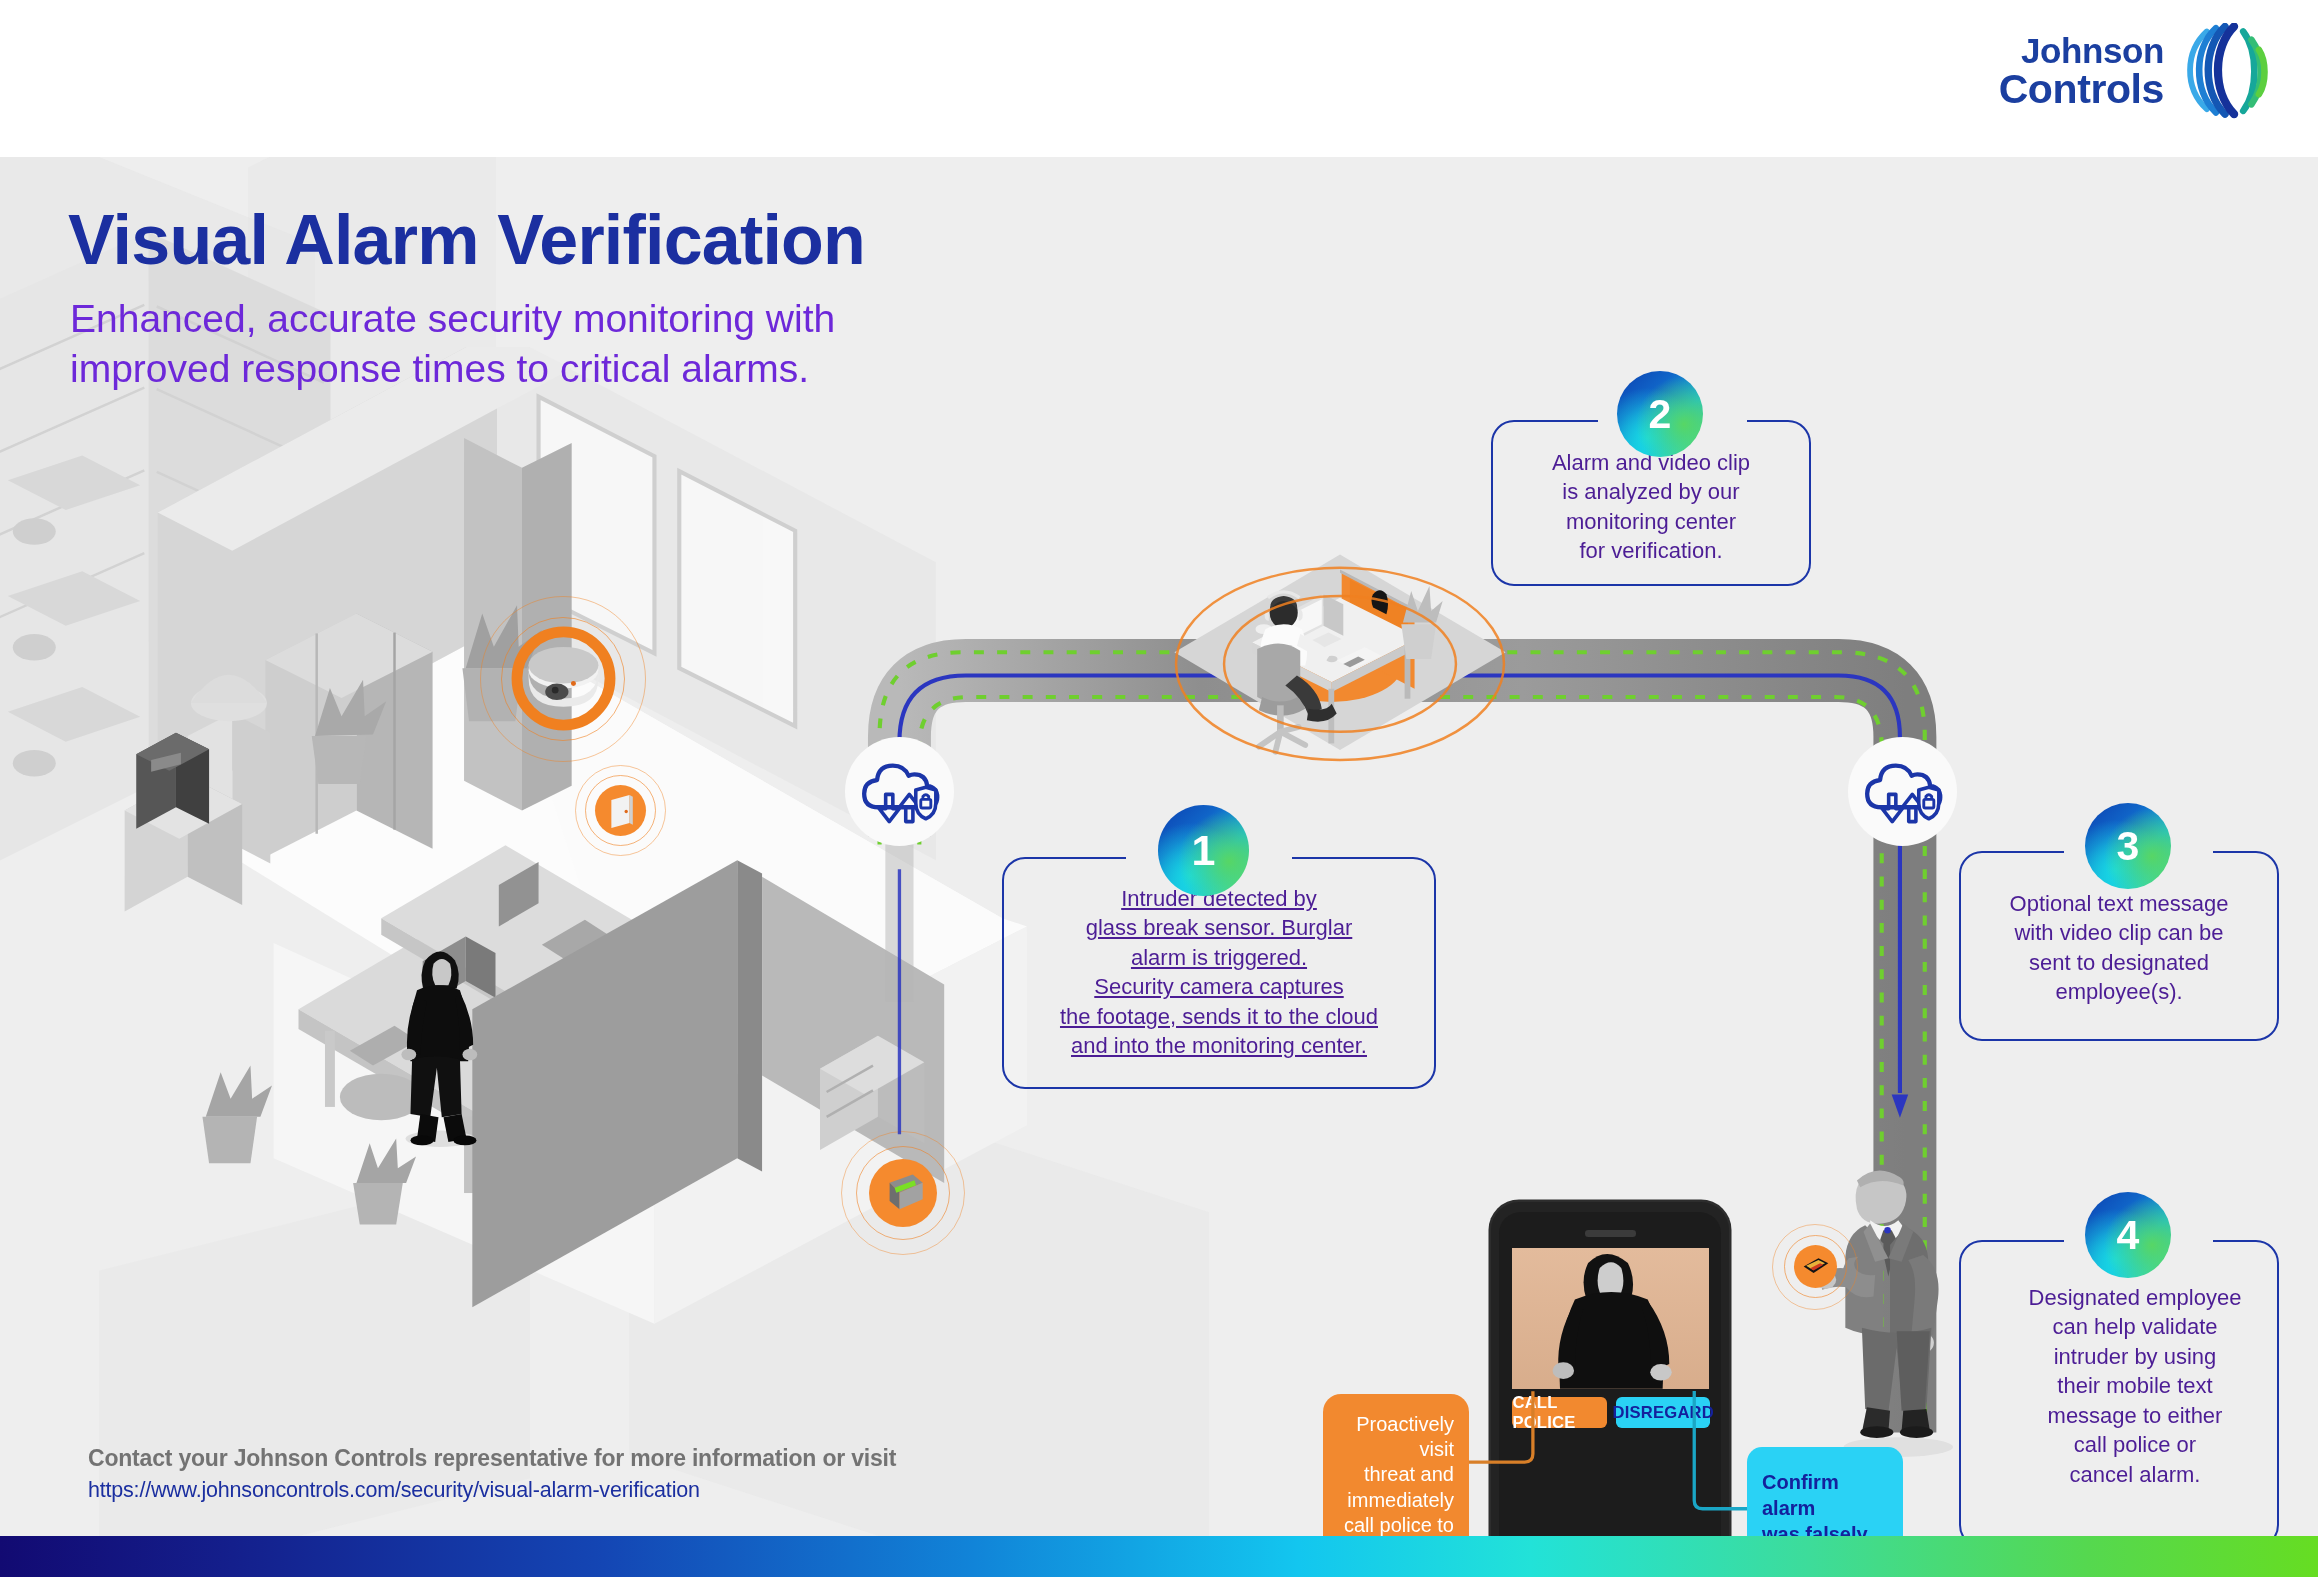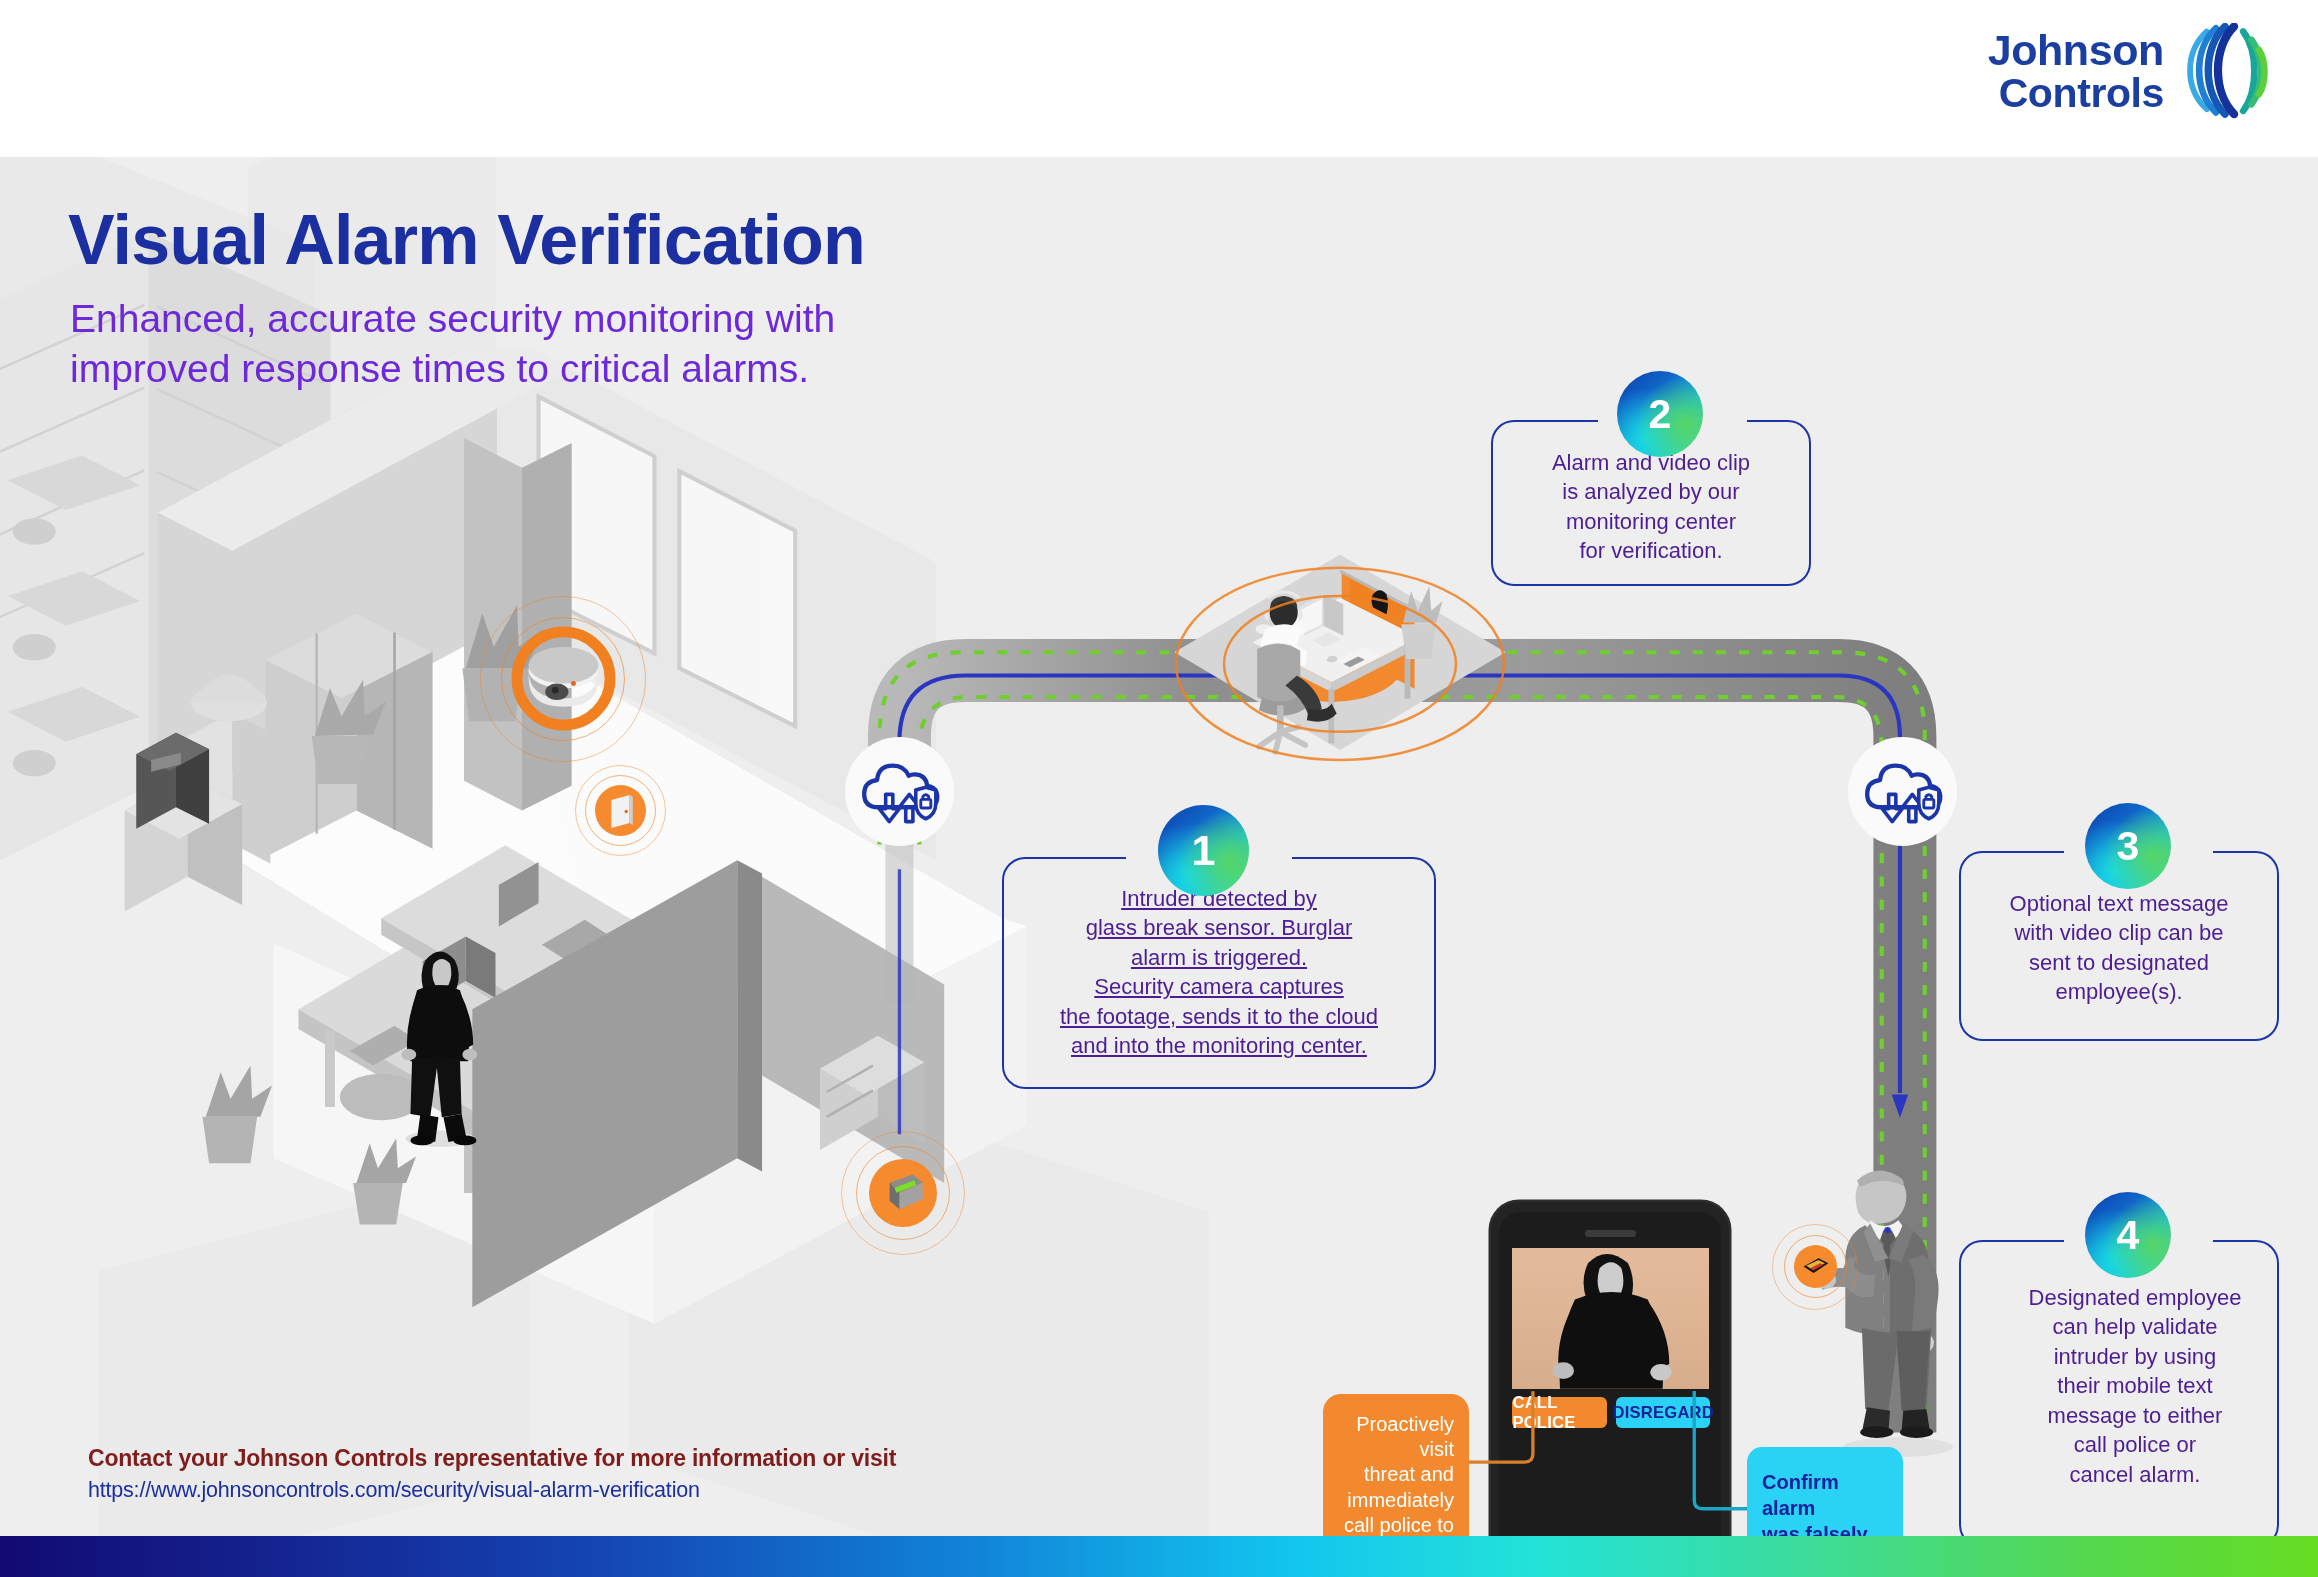--- a/index.html
+++ b/index.html
@@ -16,21 +16,21 @@
     background:#ffffff; z-index:40;
   }
   #logo-wrap {
     position:absolute; right:51px; top:23px;
     display:flex; align-items:center; gap:18px;
   }
   #logo-text {
     text-align:right; color:#1b3fa0;
     font-weight:bold; line-height:1.02; letter-spacing:-0.4px;
   }
-  #logo-text .l1 { font-size:43px; display:block;margin-left:39px; }
+  #logo-text .l1 { font-size:35px; display:block;margin-left:39px; }
   #logo-text .l2 { font-size:41px; display:block; }
   #logo-mark { width:86px; height:98px; }
 
   
   #canvas {
     position:absolute; left:0; top:157px; width:2319px; height:1379px;
     background:#eeeeee;
     overflow:hidden;
   }
   
@@ -43,21 +43,21 @@
     letter-spacing:-0.8px; z-index:20;
   }
   #subtitle {
     position:absolute; left:70px; top:137px;
     font-size:39px; color:#6d28d9; line-height:1.28;
     z-index:20;
   }
 
   
   #footer-block { position:absolute; left:88px; top:1288px; z-index:25; }
-  #footer-line1 { font-size:23px; font-weight:bold; color:#7f1d1d; letter-spacing:-0.2px;}
+  #footer-line1 { font-size:23px; font-weight:bold; color:#737373; letter-spacing:-0.2px;}
   #footer-line2 { font-size:21.5px; color:#1b2fa0; margin-top:5.8px; letter-spacing:-0.2px;}
 
   
   #bottom-bar {
     position:absolute; left:0; top:1536px; width:2319px; height:41px;
     background:linear-gradient(90deg,#120a72 0%,#141f8c 10%,#1446b4 26%,
       #1184d8 42%,#13c6ef 56%,#22e2d8 66%,#3ddc9a 78%,#55d84f 90%,#66dd22 100%);
     z-index:60;
   }
 

